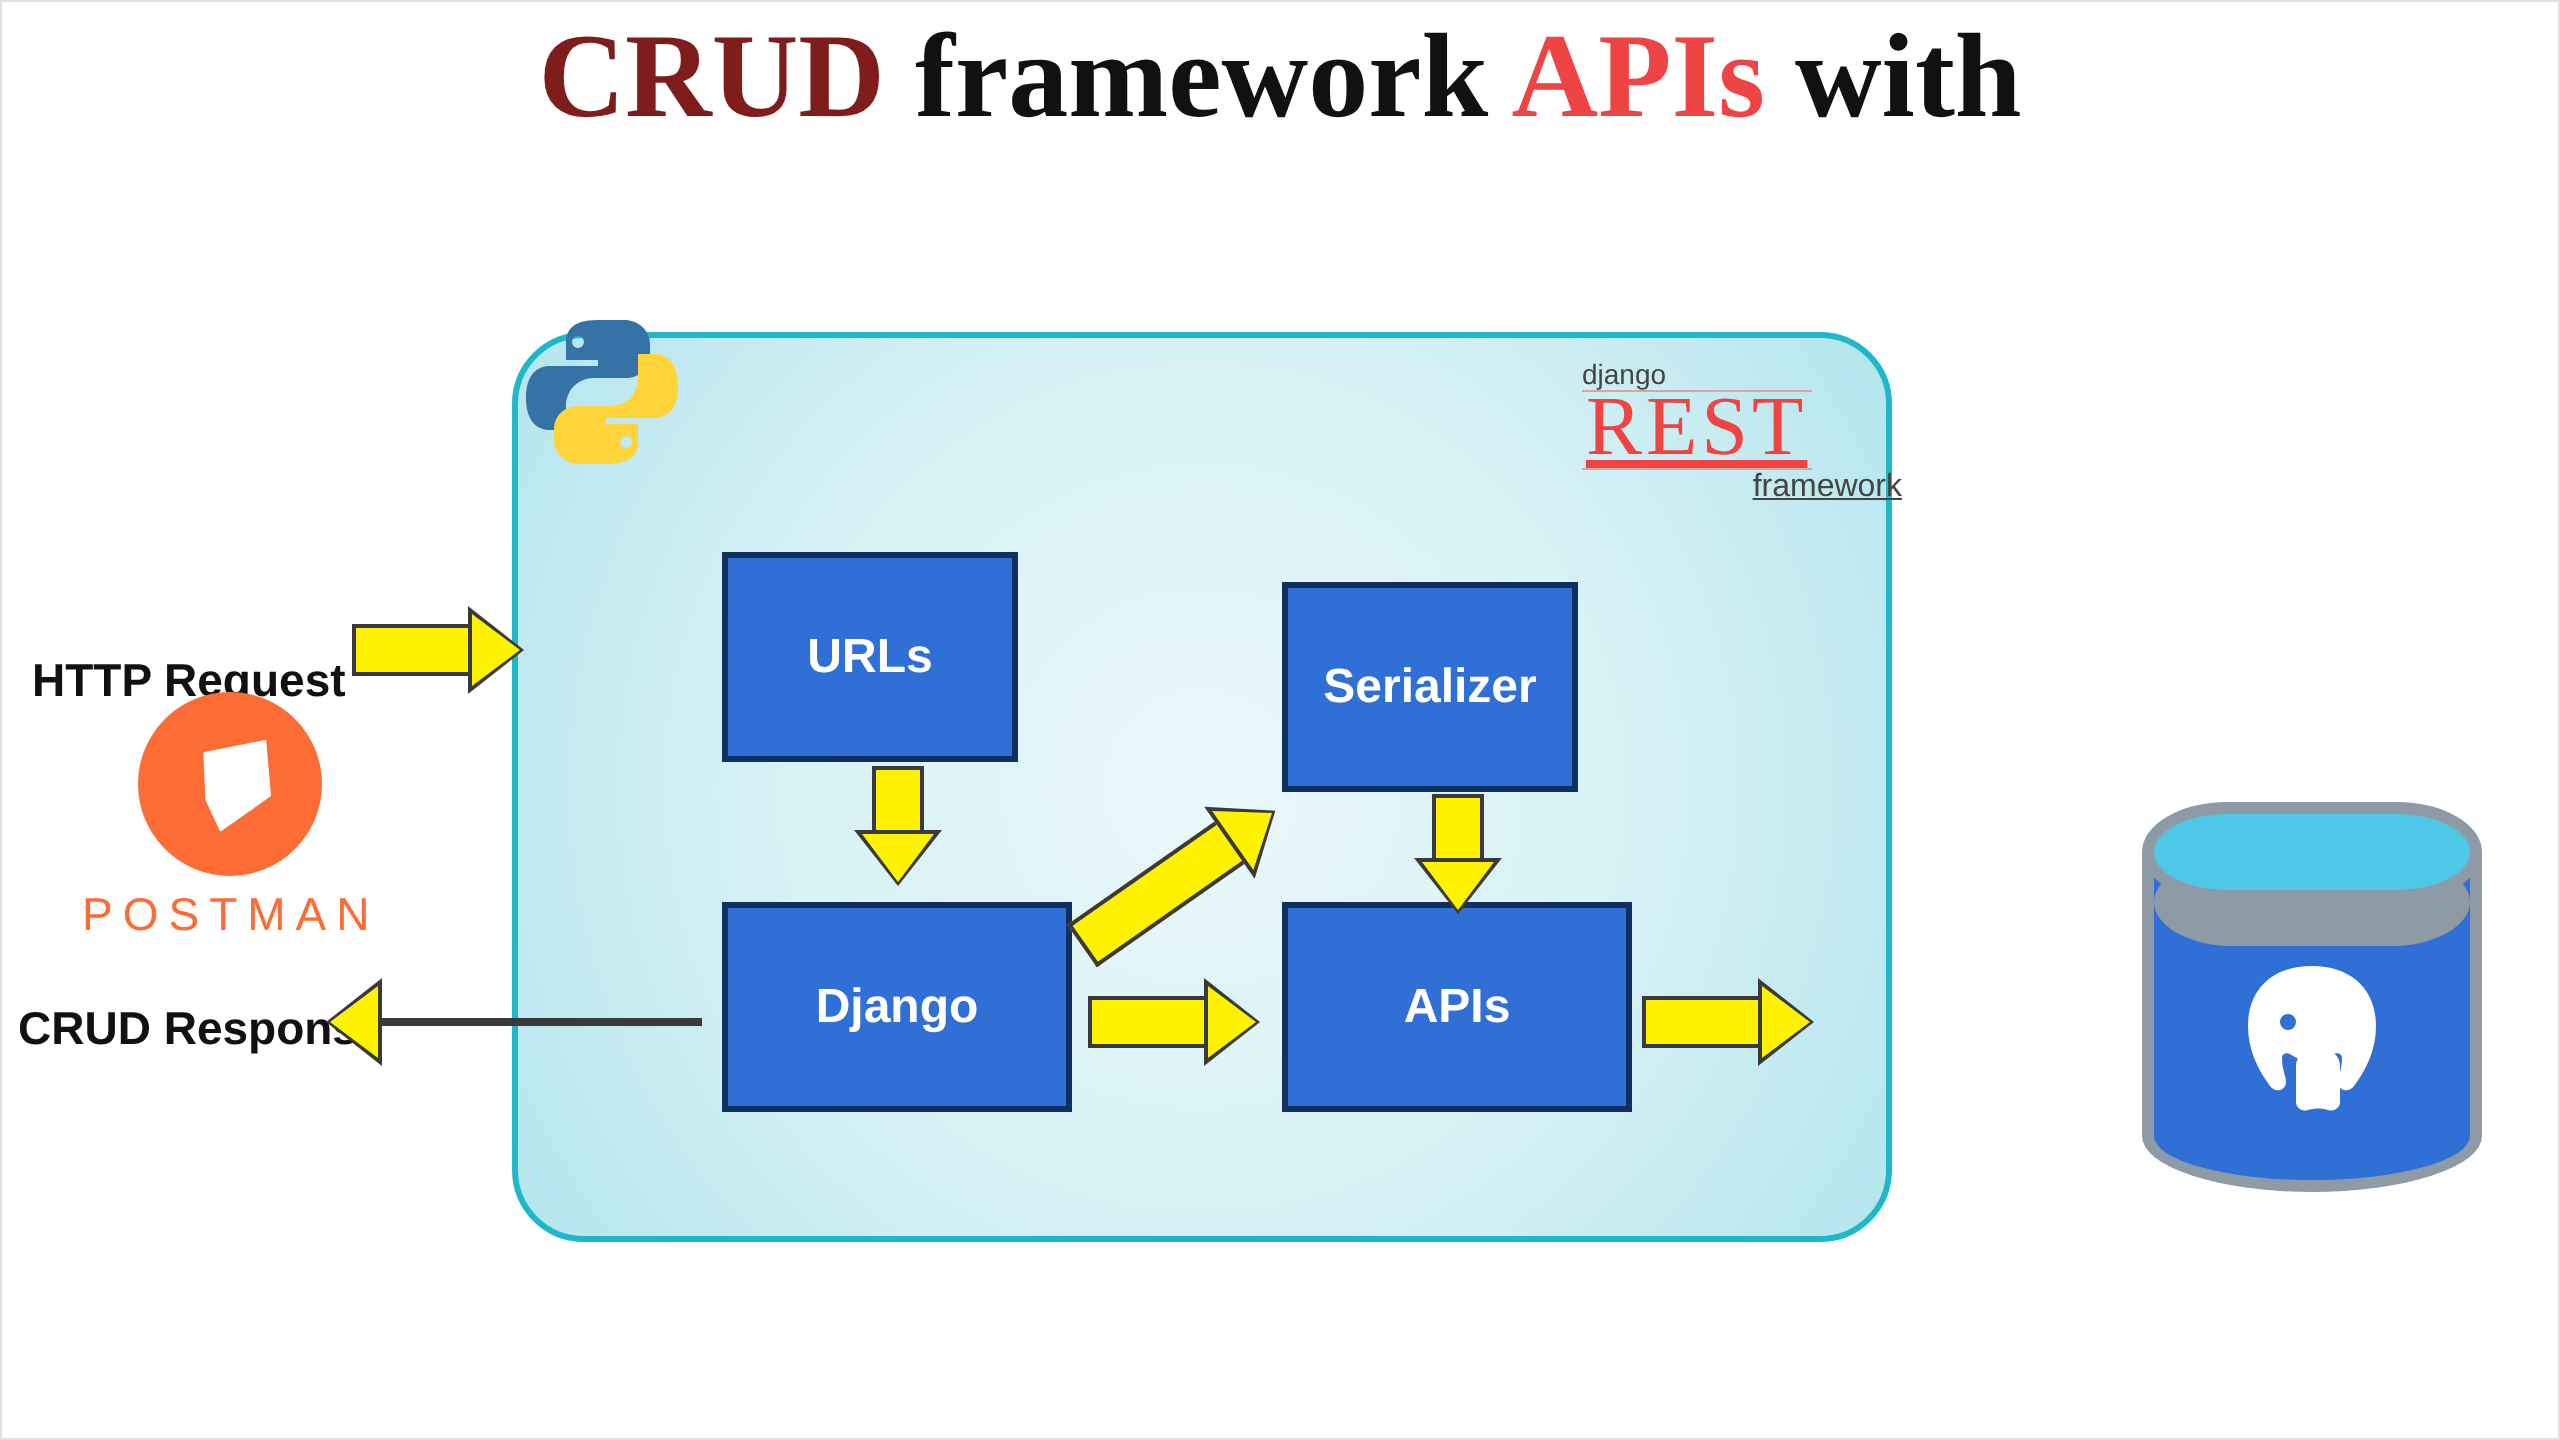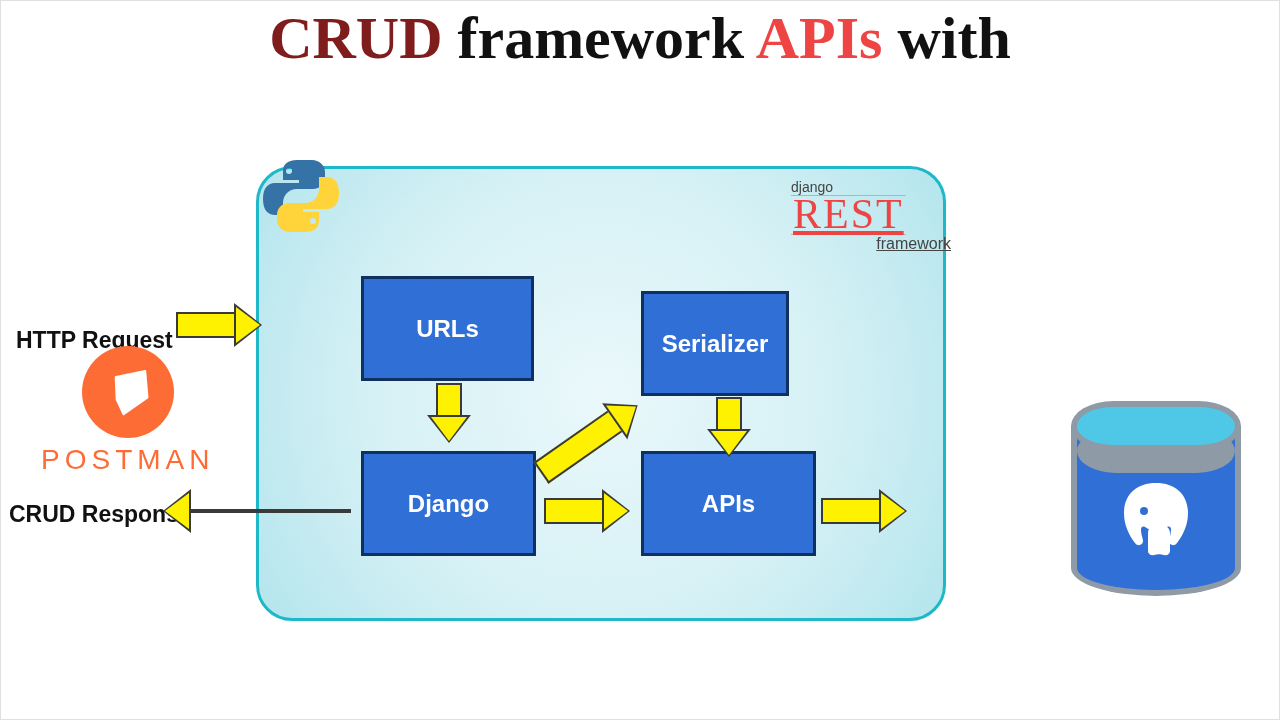--- a/index.html
+++ b/index.html
@@ -42,21 +42,21 @@
     background: #2f6fd6;
     border: 3px solid #10315f;
     color: #fff;
     font-family: Arial, Helvetica, sans-serif;
     font-weight: bold;
     font-size: 24px;
     display: flex;
     align-items: center;
     justify-content: center;
   }
-  .node.urls       { left: 360px; top: 275px; width: 173px; height: 105px; }
+  .node.urls       { left: 360px; top: 275px; width: 148px; height: 105px; }
   .node.views      { left: 360px; top: 450px; width: 175px; height: 105px; }
   .node.serializer { left: 640px; top: 290px; width: 148px; height: 105px; }
   .node.model      { left: 640px; top: 450px; width: 175px; height: 105px; }
 
   
   .side-label {
     position: absolute;
     font-family: Arial, Helvetica, sans-serif;
     font-weight: bold;
     color: #111;
@@ -178,21 +178,21 @@
     left:28px; top:18px;
     width:40px; height:50px;
     background:#fff;
     transform: rotate(40deg);
     clip-path: polygon(50% 0%, 100% 40%, 80% 100%, 40% 85%, 0% 50%);
     border-radius: 10px;
   }
   .postman .label{
     color:#fd6c35;
     letter-spacing: 5px;
-    font-size: 28px;
+    font-size: 23px;
   }
 
   
   .python {
     position: absolute;
     left: 260px; top: 155px;
     width: 80px; height: 80px;
   }
 
   

